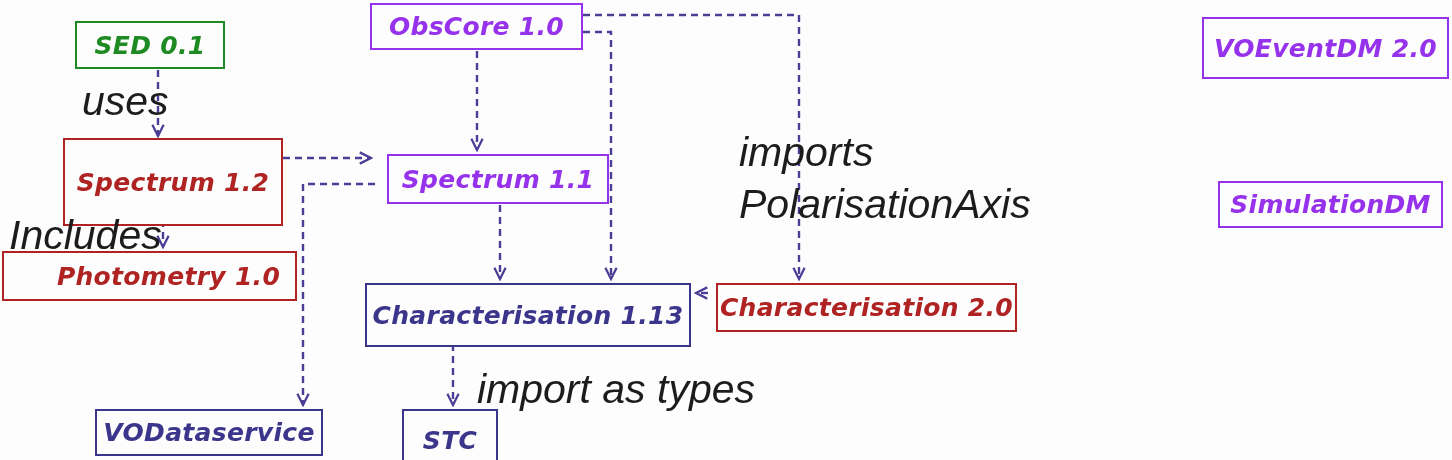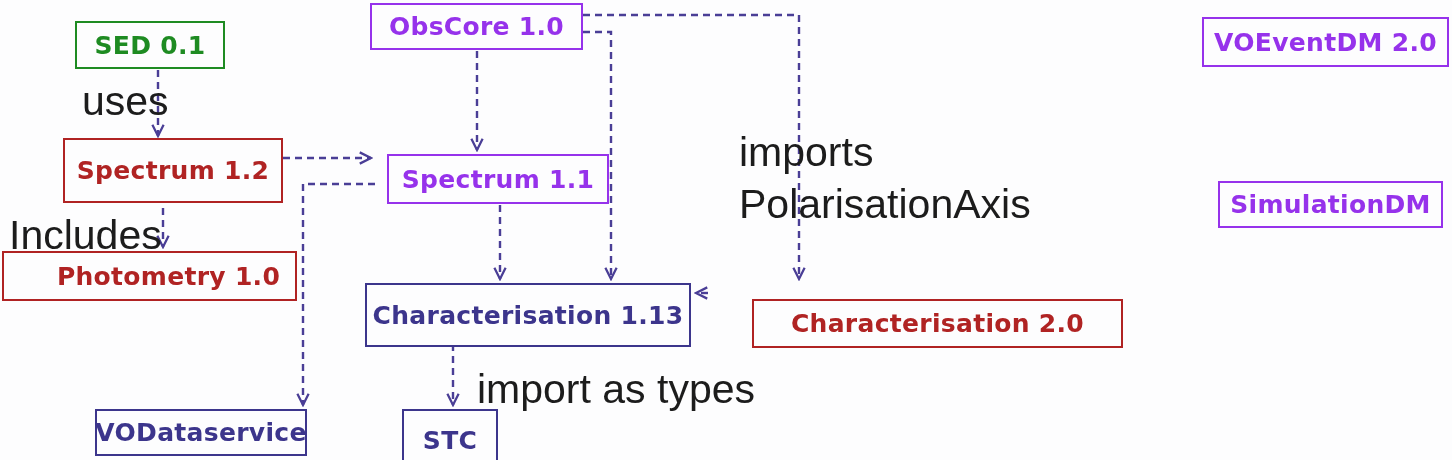--- a/index.html
+++ b/index.html
@@ -6,20 +6,21 @@
   body {
     width: 1452px; height: 460px;
     background: #fdfdfe;
     font-family: "DejaVu Sans", sans-serif;
     overflow: hidden;
   }
   #canvas {
     position: relative;
     width: 1452px; height: 460px;
     background: var(--c-background, #fdfdfe);
+    font-style: italic;
   }
   #edges-layer {
     position: absolute; left: 0; top: 0;
     pointer-events: none;
   }
   .edge {
     fill: none;
     stroke: var(--c-edge, #4a3e96);
     stroke-width: 2.4;
     stroke-dasharray: 7 5;
@@ -74,28 +75,28 @@
     <path class="edge" d="M583,32 L611,32 L611,279" marker-end="url(#openArrow)"></path>
     <path class="edge" d="M583,15 L799,15 L799,279" marker-end="url(#openArrow)"></path>
     <path class="edge" d="M500,205 L500,279" marker-end="url(#openArrow)"></path>
     <path class="edge" d="M708,293 L696,293" marker-end="url(#openArrow)"></path>
     <path class="edge" d="M453,332 L453,405" marker-end="url(#openArrow)"></path>
     <path class="edge" d="M375,184 L303,184 L303,405" marker-end="url(#openArrow)"></path>
   </svg>
 
   <div class="node c-green" style="left:75px;   top:21px;  width:150px; height:48px;">SED 0.1</div>
   <div class="node c-purple" style="left:370px;  top:3px;   width:213px; height:47px;">ObsCore 1.0</div>
-  <div class="node c-purple" style="left:1202px; top:17px;  width:247px; height:50px;">VOEventDM 2.0</div>
-  <div class="node c-red" style="left:63px;   top:138px; width:220px; height:65px;">Spectrum 1.2</div>
+  <div class="node c-purple" style="left:1202px; top:17px;  width:247px; height:62px;">VOEventDM 2.0</div>
+  <div class="node c-red" style="left:63px;   top:138px; width:220px; height:88px;">Spectrum 1.2</div>
   <div class="node c-purple" style="left:375px;  top:154px; width:222px; height:50px;margin-left:12px;">Spectrum 1.1</div>
   <div class="node c-purple" style="left:1218px; top:181px; width:225px; height:47px;">SimulationDM</div>
   <div class="node c-red" style="left:2px;    top:251px; width:295px; height:50px;padding-left:38px;">Photometry 1.0</div>
   <div class="node c-navy" style="left:365px;  top:283px; width:326px; height:64px;">Characterisation 1.13</div>
-  <div class="node c-red" style="left:752px;  top:283px; width:371px; height:49px;margin-top:16px;">Characterisation 2.0</div>
-  <div class="node c-navy" style="left:95px;   top:409px; width:212px; height:47px;">VODataservice</div>
+  <div class="node c-red" style="left:716px;  top:283px; width:301px; height:49px;">Characterisation 2.0</div>
+  <div class="node c-navy" style="left:95px;   top:409px; width:228px; height:47px;">VODataservice</div>
   <div class="node c-navy" style="left:402px;  top:409px; width:96px;  height:63px;">STC</div>
 
   <div class="edge-label" style="left:82px;  top:75px;">uses</div>
   <div class="edge-label" style="left:9px;   top:209px;">Includes</div>
   <div class="edge-label" style="left:739px; top:126px;">imports
 PolarisationAxis</div>
   <div class="edge-label" style="left:477px; top:363px;">import as types</div>
 
 </div>
 

